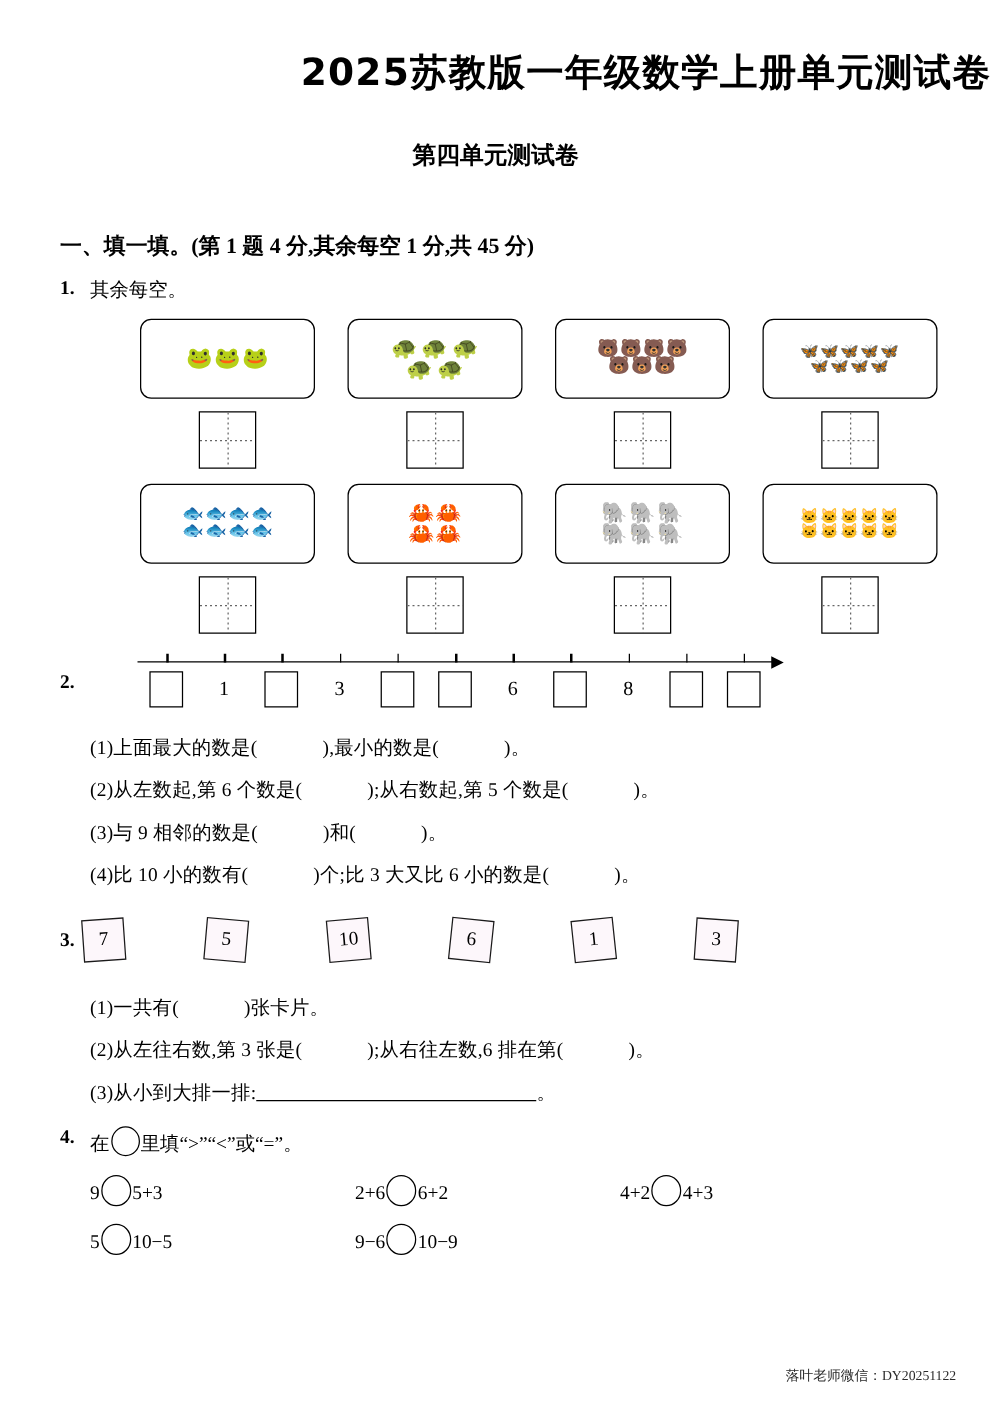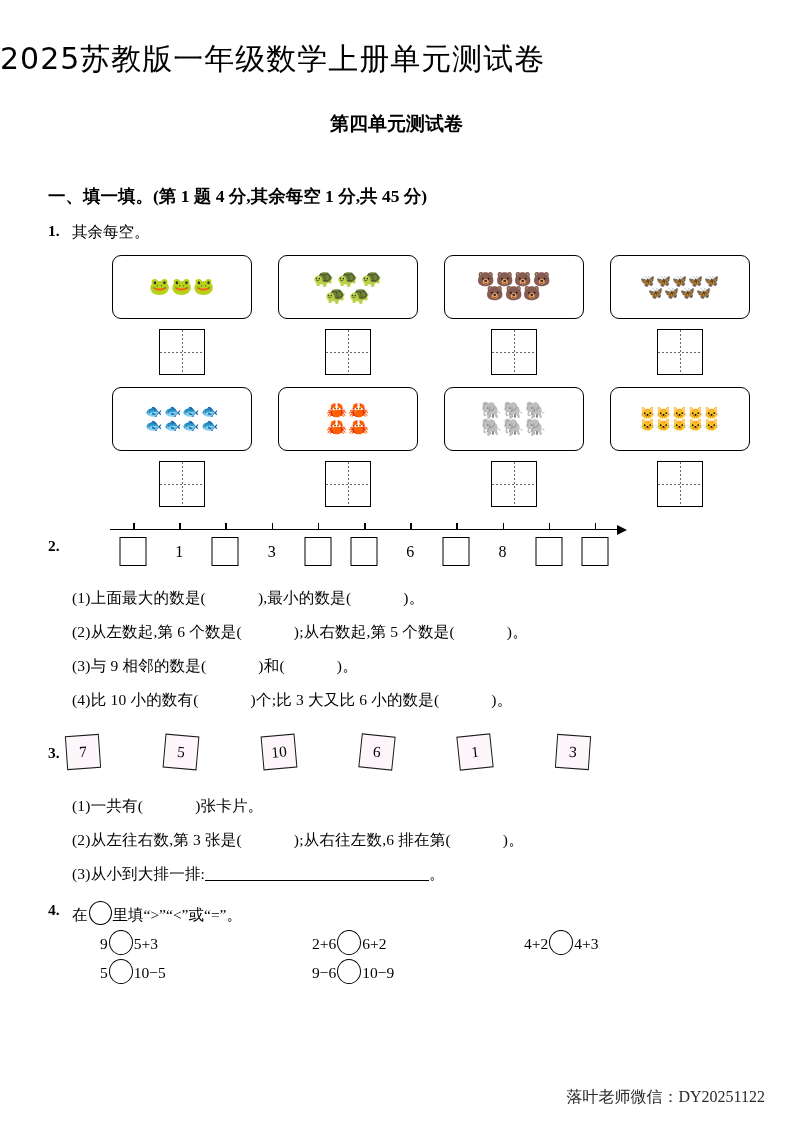--- a/index.html
+++ b/index.html
@@ -17,23 +17,23 @@
   }
   .page {
     position: relative;
     width: 793px;
     height: 1122px;
     box-sizing: border-box;
   }
 
   
   .main-title {
-    text-align: left;
+    text-align: right;
     font-family: "DejaVu Sans", "Liberation Sans", sans-serif;
-    font-weight: normal;
+    font-weight: bold;
     font-size: 30px;
     letter-spacing: 1px;
     margin: 0;
     padding-top: 42px;
     line-height: 1.15;
   }
   .sub-title {
     text-align: center;
     font-family: "DejaVu Sans", "Liberation Sans", sans-serif;
     font-weight: bold;
@@ -247,35 +247,35 @@
     border: 1.7px solid #000;
     border-radius: 50%;
     vertical-align: -6px;
     margin: 0 1px;
   }
   .circ.inline-small {
     width: 21px; height: 22px; vertical-align: -5px;
   }
   .cmp-row {
     display: flex;
-    padding-left: 100px;
-    margin-top: 4px;
+    padding-left: 72px;
+    margin-top: 14px;
     font-size: 15.5px;
   }
   .cmp-cell {
     width: 212px;
     white-space: nowrap;
   }
 
   
   .footer {
     position: absolute;
     right: 28px;
     bottom: 14px;
-    font-size: 16px;
+    font-size: 11px;
     color: #2a2a2a;
     font-family: "Liberation Serif", "DejaVu Serif", serif;
     margin-left: 13px;
   }
 </style>
 </head>
 <body>
 
 <div class="page">
 

